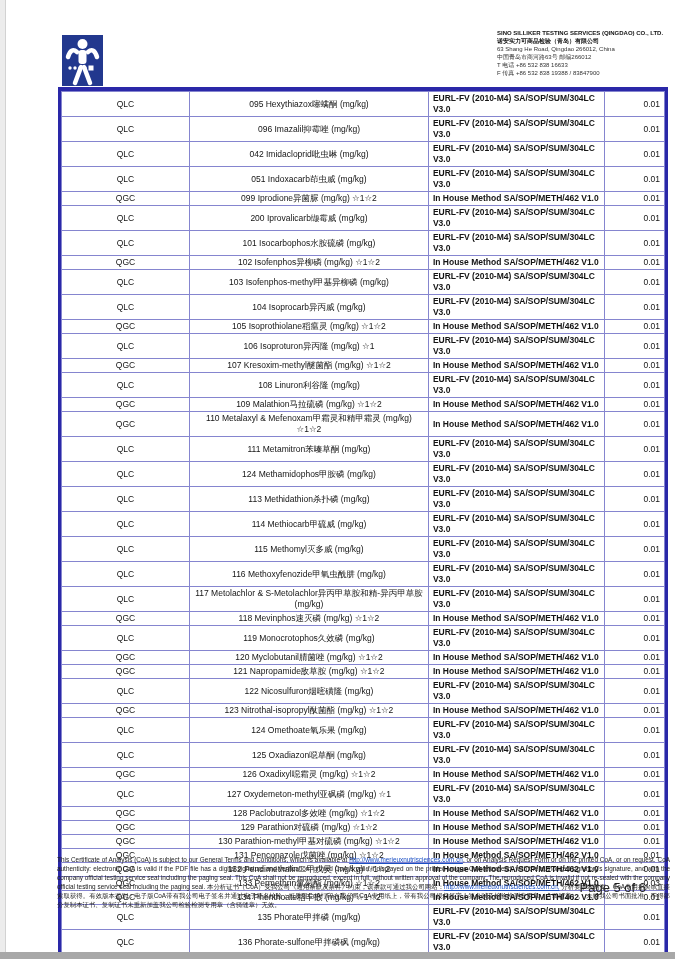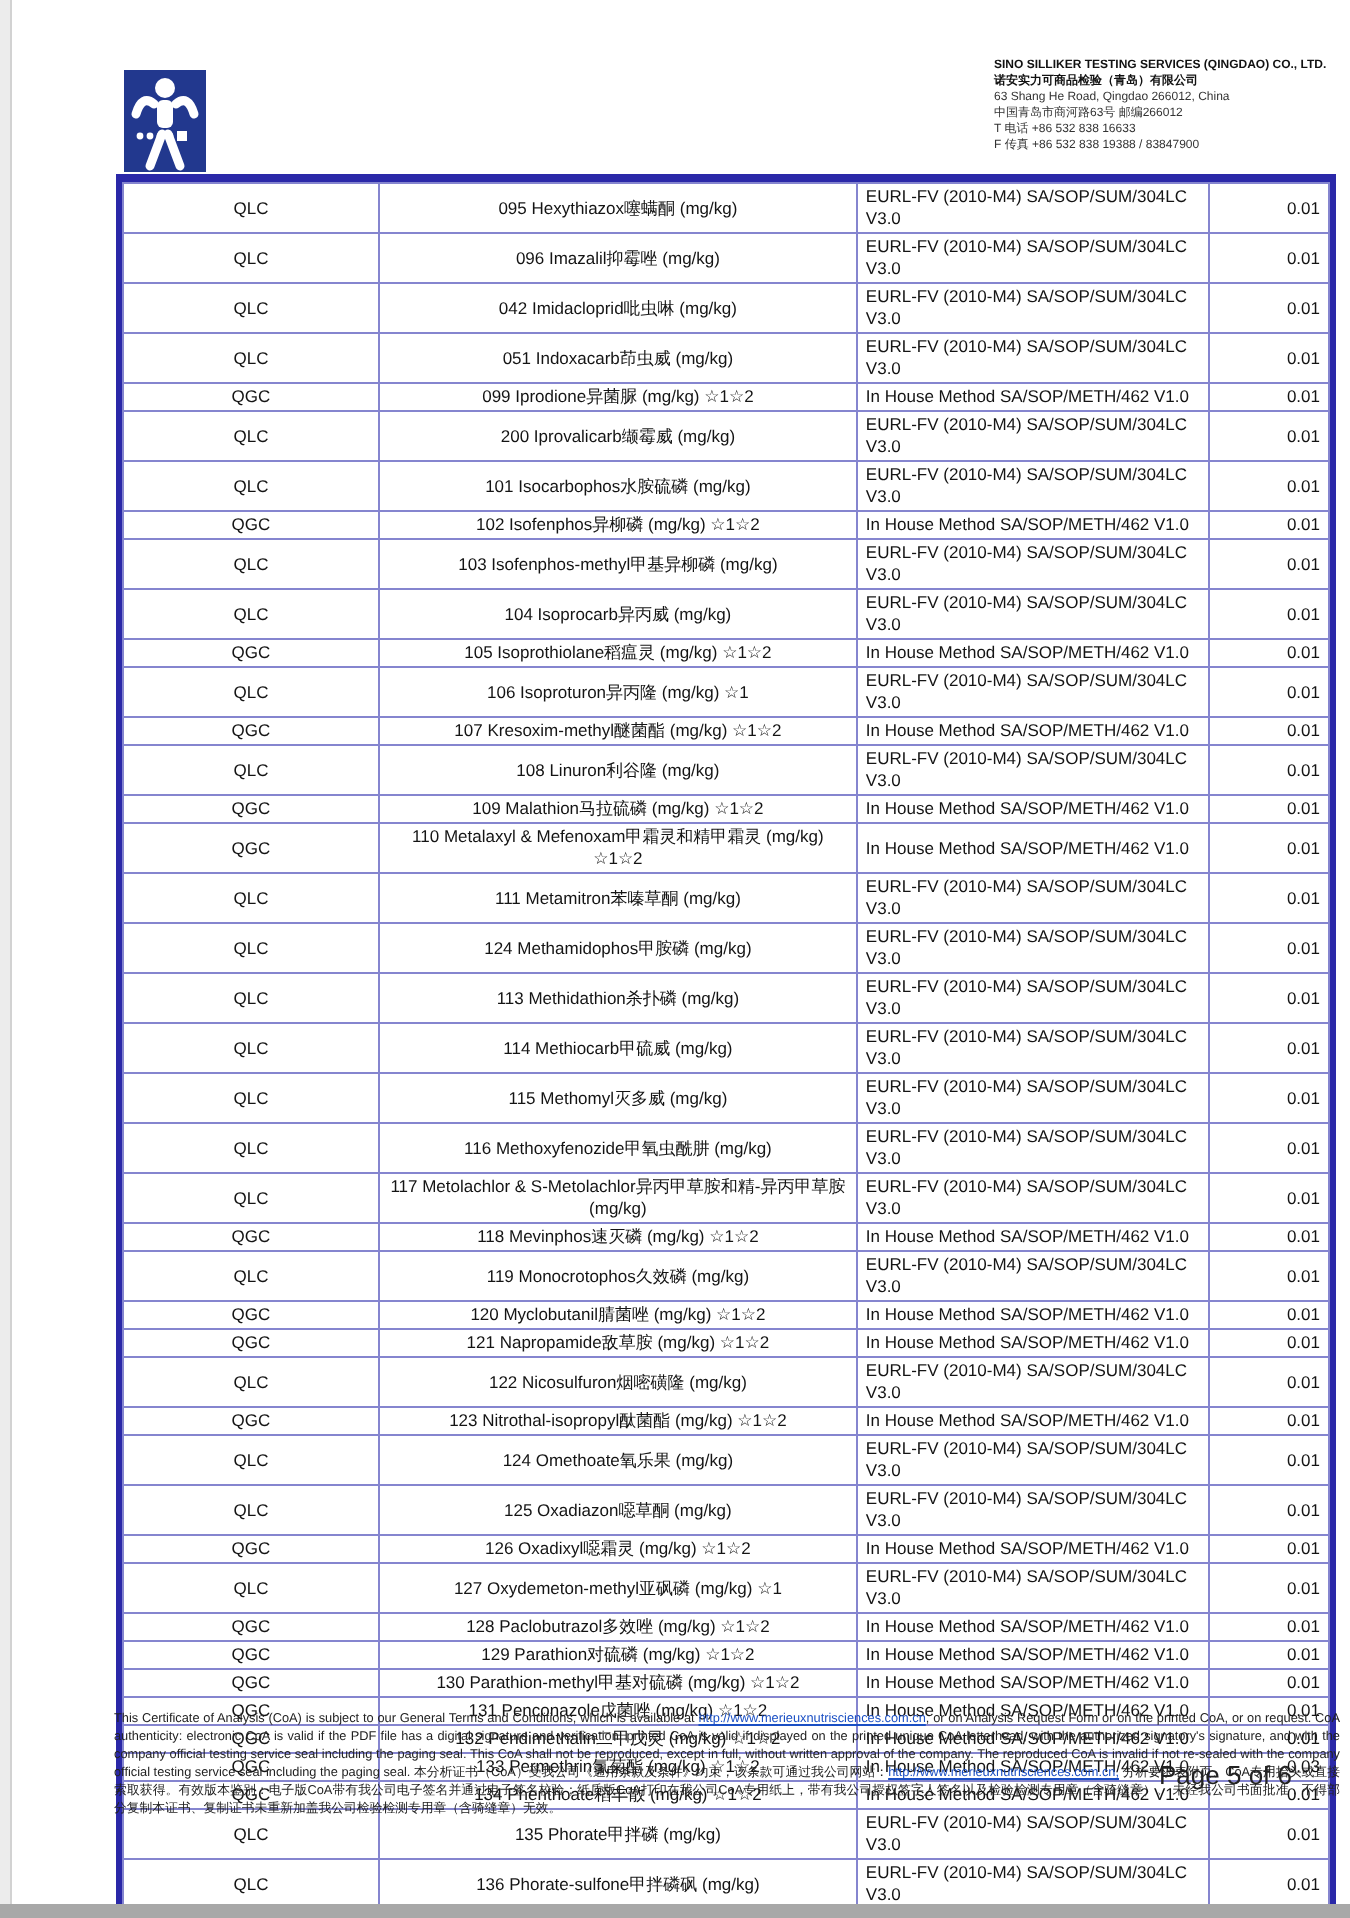--- a/index.html
+++ b/index.html
@@ -22,21 +22,21 @@
   .company .b { font-weight:700; color:#111; }
 
   
   .table-wrap { position:absolute; left:58px; top:87px; width:604px;
     border:3px solid #2a28a8; border-top-width:4px; background:#fff; }
   table.results { width:100%; border-collapse:collapse; table-layout:fixed; }
   table.results td { border:1px solid #8585cf; font-size:8.5px; line-height:11px;
     padding:1px 4px; vertical-align:middle; color:#141414; overflow:hidden; }
   td.col-type   { text-align:center; width:21%; }
   td.col-name   { width:40.5%;text-align:center; }
-  td.col-method { width:29.5%; }
+  td.col-method { width:29.5%;font-weight:bold; }
   td.col-value  { text-align:right; width:9%; padding-right:6px; }
 
   
   .footer { position:absolute; left:57px; top:855px; width:613px; font-size:6.4px;
     line-height:9px; color:#222; text-align:justify; }
   .footer a, .lnk { color:#1a4fc4; text-decoration:underline; cursor:pointer; }
   .cert-line { position:absolute; left:57px; top:959px; font-size:8px; color:#222; }
   .page-line { position:absolute; right:29px; top:880px; font-size:13px; color:#222; }
 </style>
 </head>

